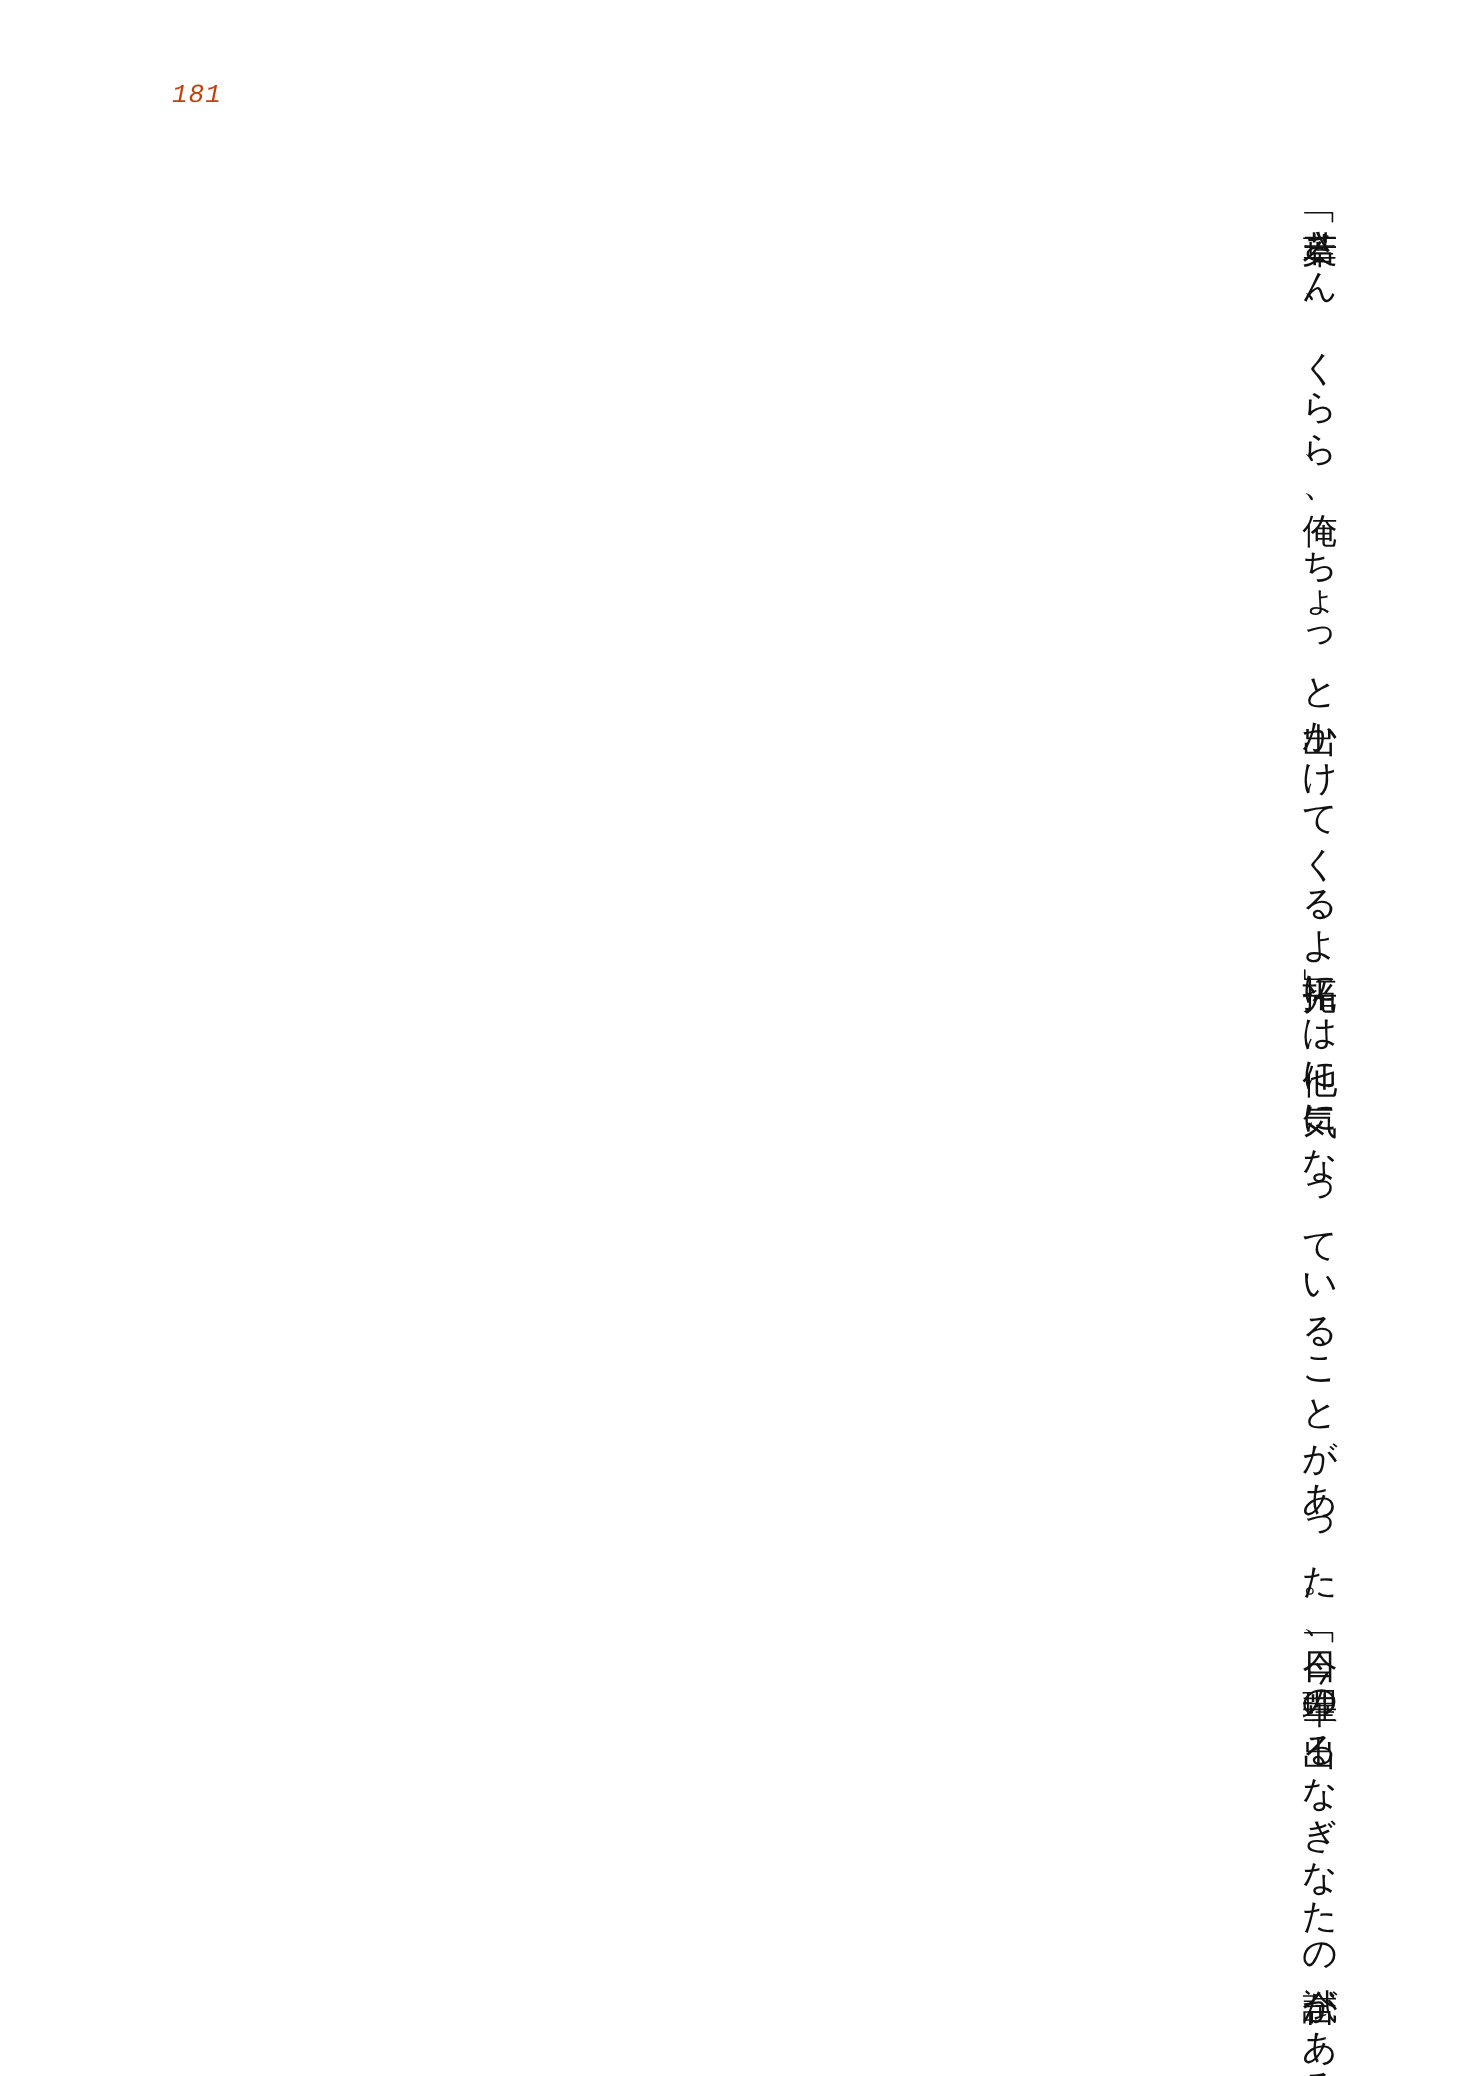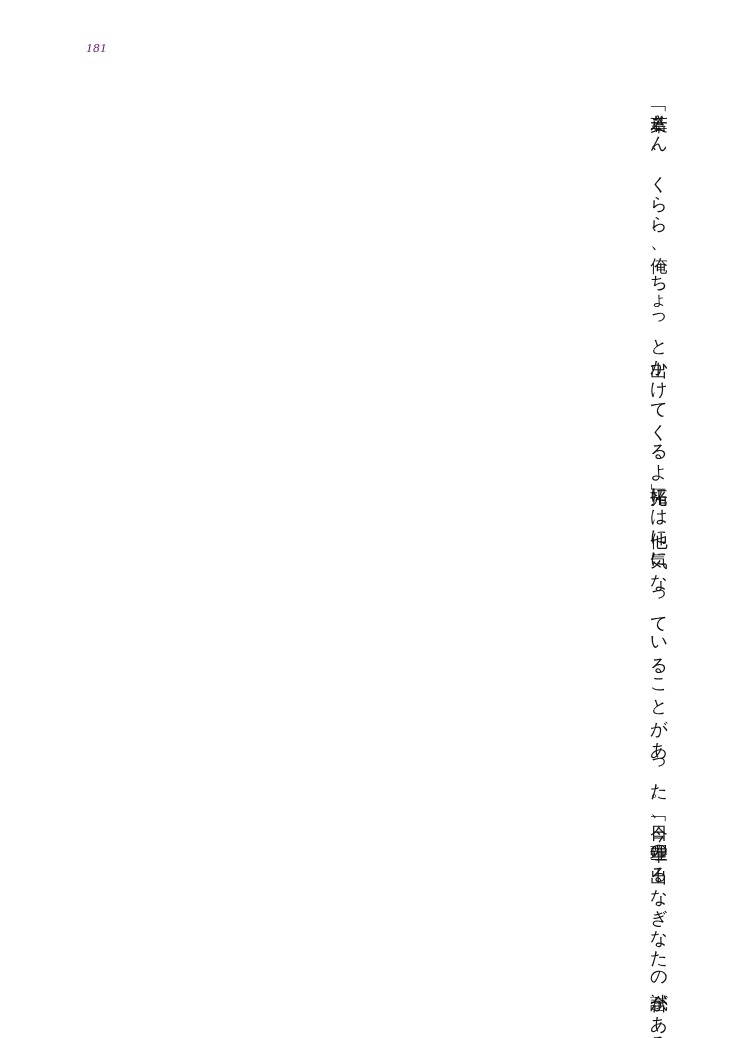--- a/index.html
+++ b/index.html
@@ -14,23 +14,23 @@
     background: #ffffff;
     overflow: hidden;
     font-family: "DejaVu Serif", "Liberation Serif", serif;
   }
   .page-number {
     position: absolute;
     top: 40px;
     left: 86px;
     font-size: 13px;
     font-style: italic;
-    color: #701a75;
+    color: #c2410c;
     letter-spacing: 0.5px;
-    font-family: Liberation Serif, serif;
+    font-family: Liberation Mono, monospace;
   }
   .text-block {
     position: absolute;
     top: 100px;
     right: 60px;
     height: 810px;
     width: 610px;
     display: flex;
     flex-direction: row;
     justify-content: flex-start;

